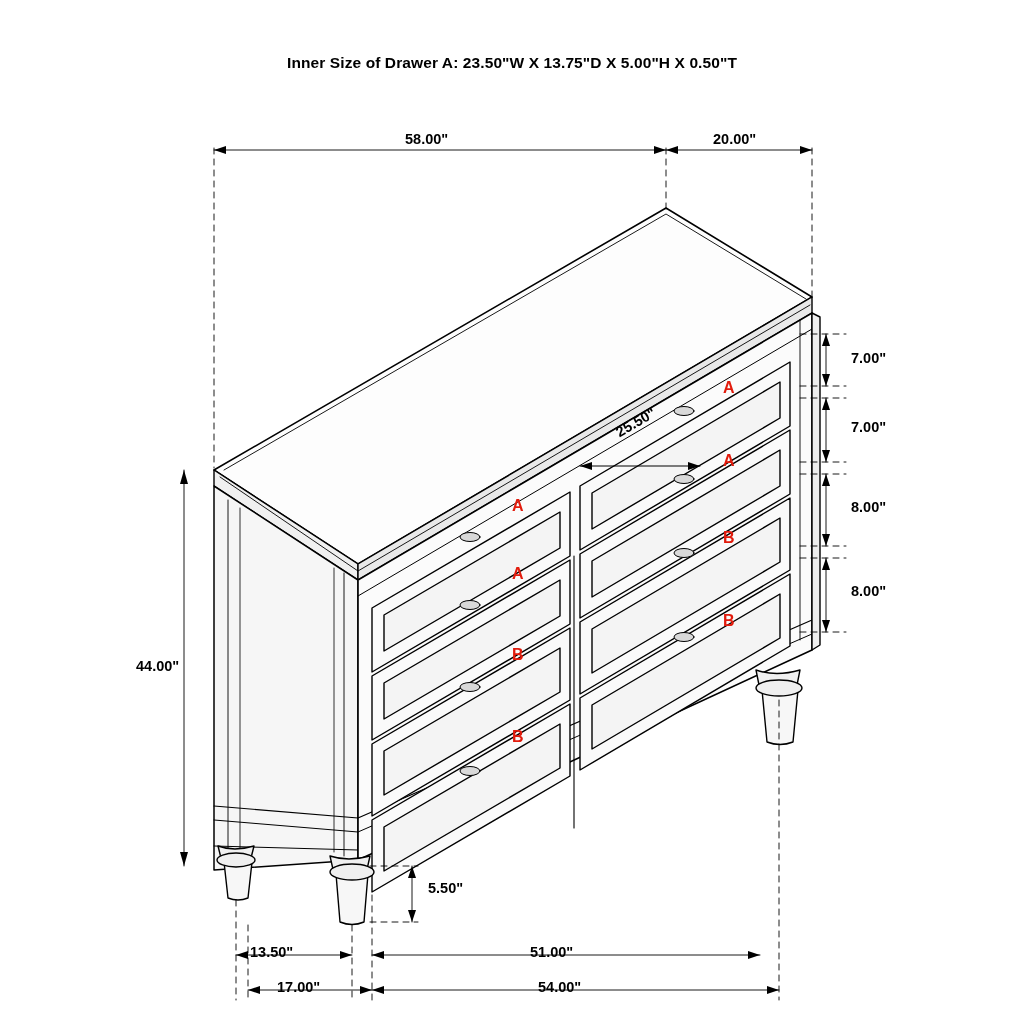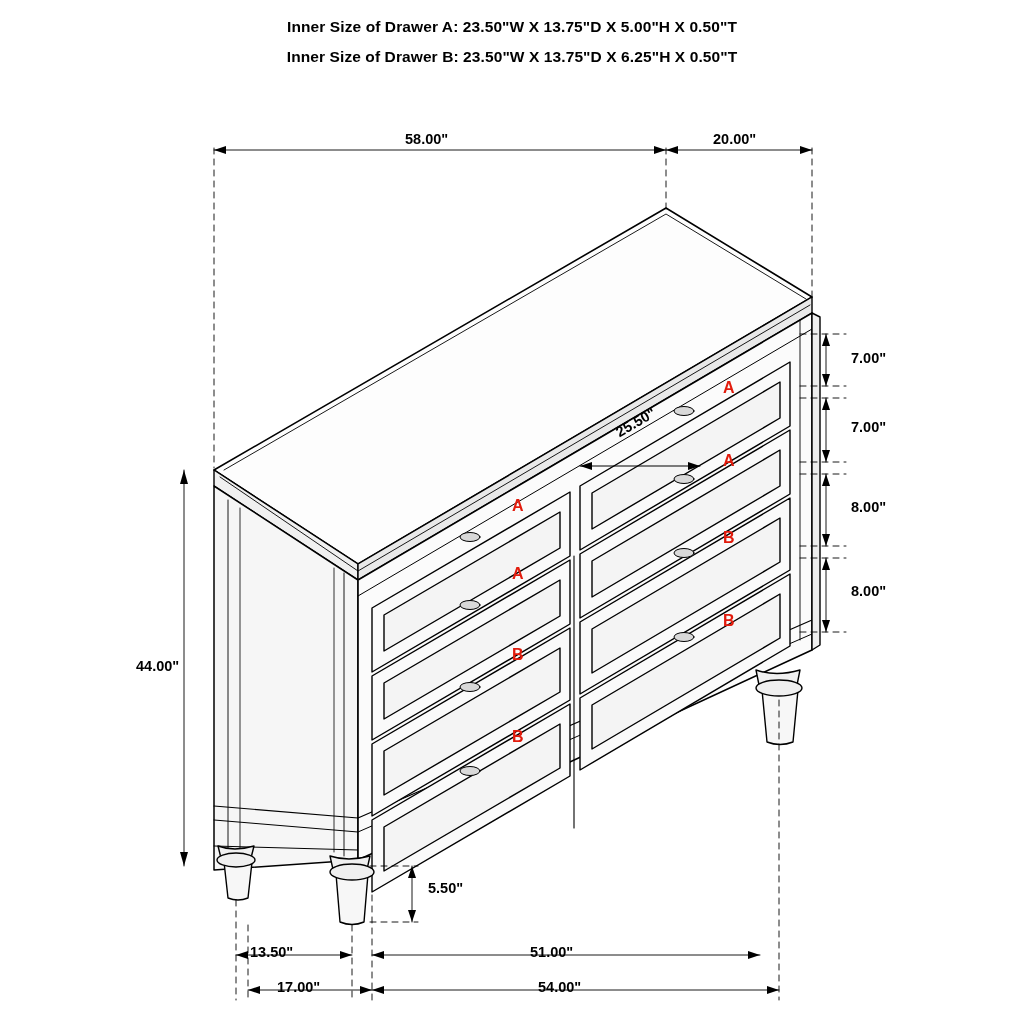--- a/index.html
+++ b/index.html
@@ -21,20 +21,21 @@
     height: 1024px;
   }
   .hdr {
     position: absolute;
     left: 0;
     width: 1024px;
     text-align: center;
     font-weight: bold;
     font-size: 15.5px;
     letter-spacing: 0.1px;
+    margin-top: 36px;
   }
   #hdr1 { top: 18px; }
   #hdr2 { top: 48px; }
 
   svg#drawing {
     position: absolute;
     left: 0;
     top: 0;
     width: 1024px;
     height: 1024px;
@@ -53,21 +54,20 @@
     color: #e21b0c;
     white-space: nowrap;
   }
 </style>
 </head>
 <body>
 
 <div id="stage">
 
   <div class="hdr" id="hdr1">Inner Size of Drawer A: 23.50"W X 13.75"D X 5.00"H X 0.50"T</div>
-  <div class="hdr" id="hdr2">Inner Size of Drawer B: 23.50"W X 13.75"D X 6.25"H X 0.50"T</div>
 
   <svg id="drawing" viewBox="0 0 1024 1024">
     <g fill="none" stroke="#000" stroke-width="1.4" stroke-linejoin="round" stroke-linecap="round">
 
       <g>
         <polygon points="214,470 666,208 812,297 358,564" fill="#fdfdfd" stroke="#000" stroke-width="1.6"></polygon>
         <polygon points="214,470 358,564 358,580 214,486" fill="#f0f0f0"></polygon>
         <polygon points="358,564 812,297 812,313 358,580" fill="#e9e9e9"></polygon>
         <polyline points="224,470 666,214 806,299" stroke-width="0.9"></polyline>
         <polyline points="220,477 358,571 810,305" stroke-width="0.9"></polyline>

